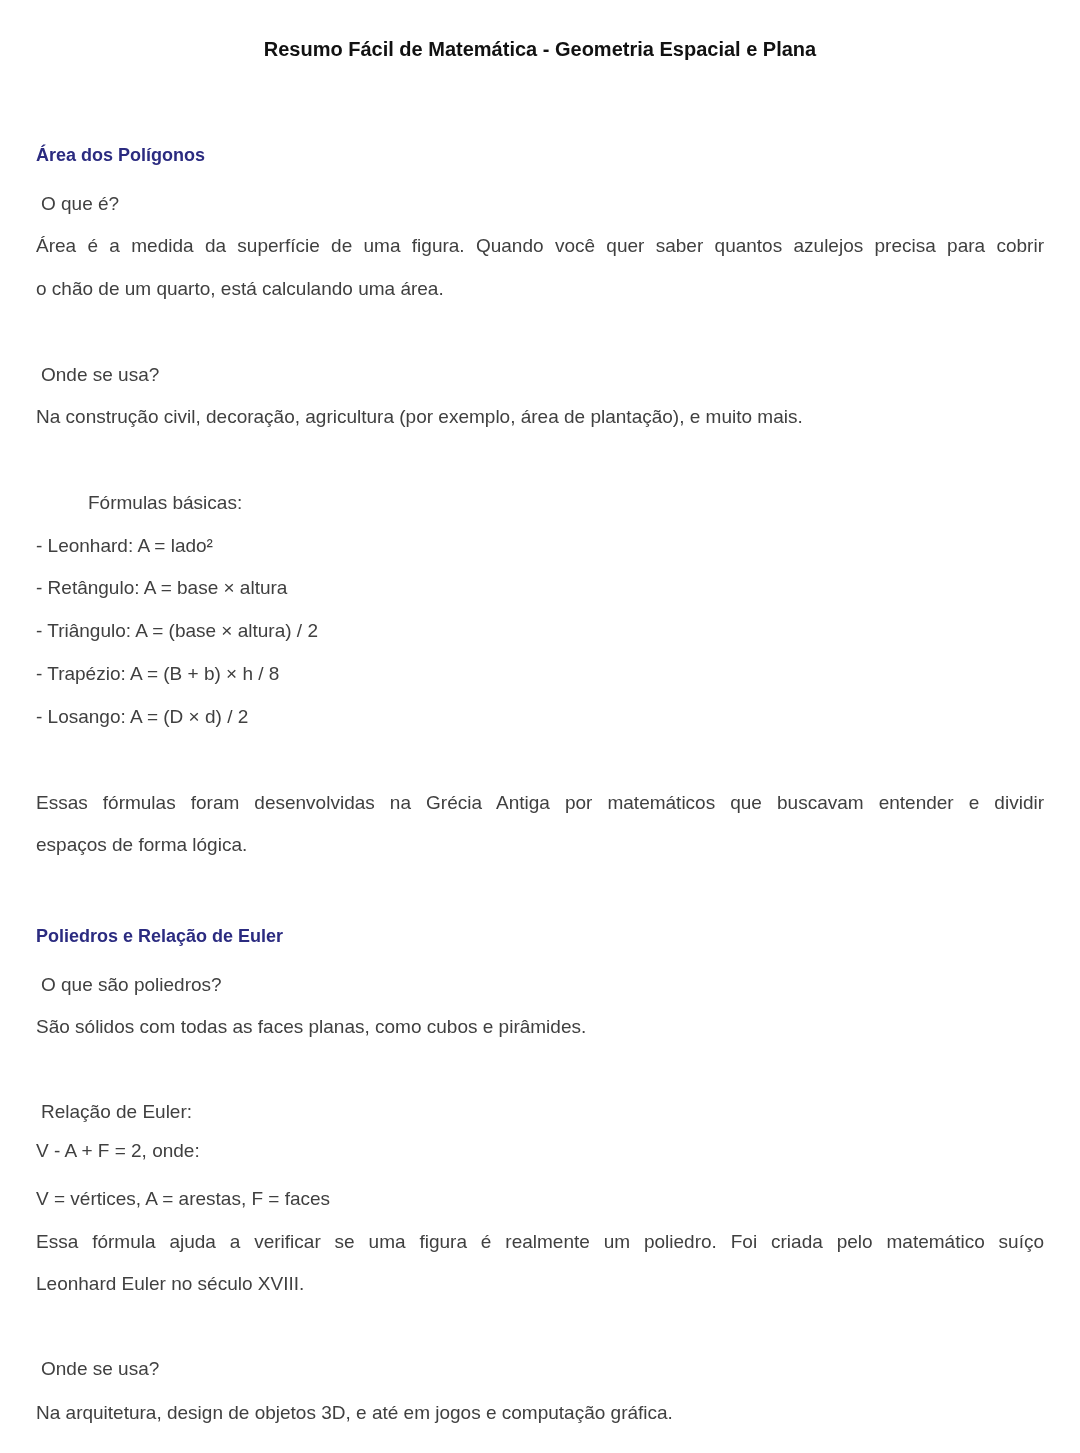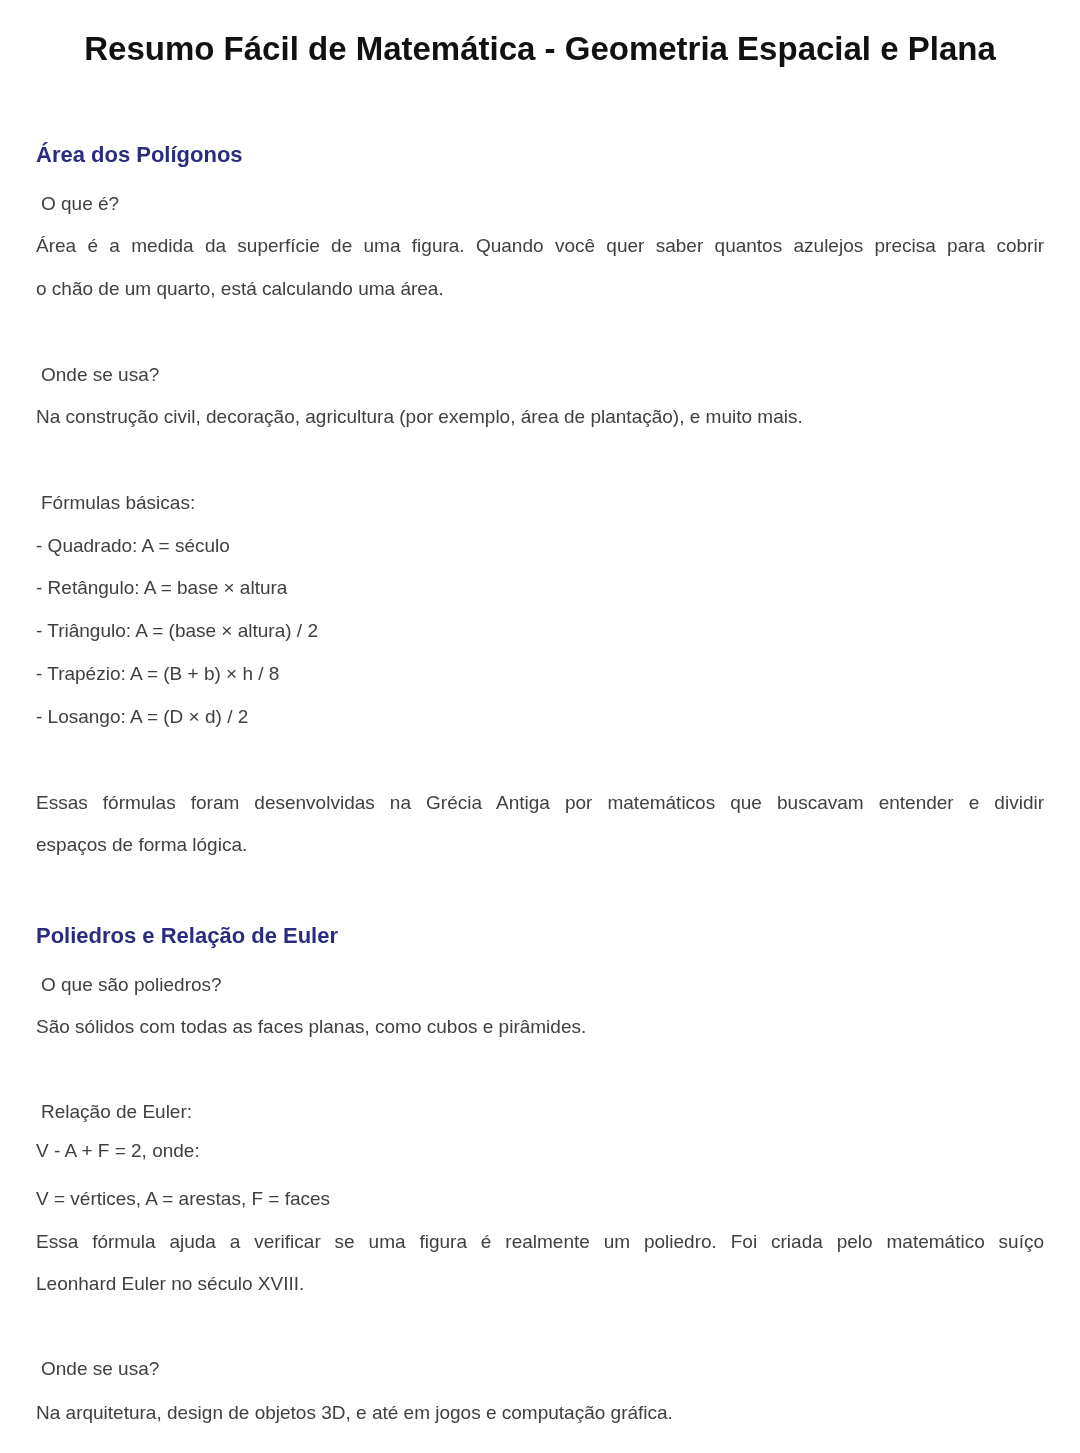--- a/index.html
+++ b/index.html
@@ -14,21 +14,21 @@
       font-family: "Liberation Sans", sans-serif;
       color: #222222;
       position: relative;
     }
     .page-title {
       position: absolute;
       top: 30px;
       left: 0;
       width: 1080px;
       text-align: center;
-      font-size: 33px;
+      font-size: 20px;
       font-weight: bold;
       color: #111111;
       line-height: 38px;
     }
     .line {
       position: absolute;
       left: 36px;
       font-size: 19px;
       line-height: 26px;
       white-space: nowrap;
@@ -37,21 +37,21 @@
     .line.sub { left: 41px; }
     .line.just {
       width: 1008px;
       text-align: justify;
       text-align-last: justify;
       white-space: normal;
     }
     .section-heading {
       position: absolute;
       left: 36px;
-      font-size: 22px;
+      font-size: 18px;
       font-weight: bold;
       color: #2b2b80;
       line-height: 30px;
       white-space: nowrap;
     }
   </style>
 </head>
 <body>
 
 <div>
@@ -60,22 +60,22 @@
 
   <div class="section-heading" style="top:140px;">Área dos Polígonos</div>
 
   <div class="line sub" style="top:191px;">O que é?</div>
   <div class="line just" style="top:233px;">Área é a medida da superfície de uma figura. Quando você quer saber quantos azulejos precisa para cobrir</div>
   <div class="line" style="top:276px;">o chão de um quarto, está calculando uma área.</div>
 
   <div class="line sub" style="top:362px;">Onde se usa?</div>
   <div class="line" style="top:404px;">Na construção civil, decoração, agricultura (por exemplo, área de plantação), e muito mais.</div>
 
-  <div class="line sub" style="top:490px;">Fórmulas básicas:</div>
-  <div class="line" style="top:533px;">- Quadrado: A = século</div>
+  <div class="line sub" style="top:490px;margin-left:47px;">Fórmulas básicas:</div>
+  <div class="line" style="top:533px;">- Leonhard: A = lado²</div>
   <div class="line" style="top:575px;">- Retângulo: A = base × altura</div>
   <div class="line" style="top:618px;">- Triângulo: A = (base × altura) / 2</div>
   <div class="line" style="top:661px;">- Trapézio: A = (B + b) × h / 8</div>
   <div class="line" style="top:704px;">- Losango: A = (D × d) / 2</div>
 
   <div class="line just" style="top:790px;">Essas fórmulas foram desenvolvidas na Grécia Antiga por matemáticos que buscavam entender e dividir</div>
   <div class="line" style="top:832px;">espaços de forma lógica.</div>
 
   <div class="section-heading" style="top:921px;">Poliedros e Relação de Euler</div>
 

